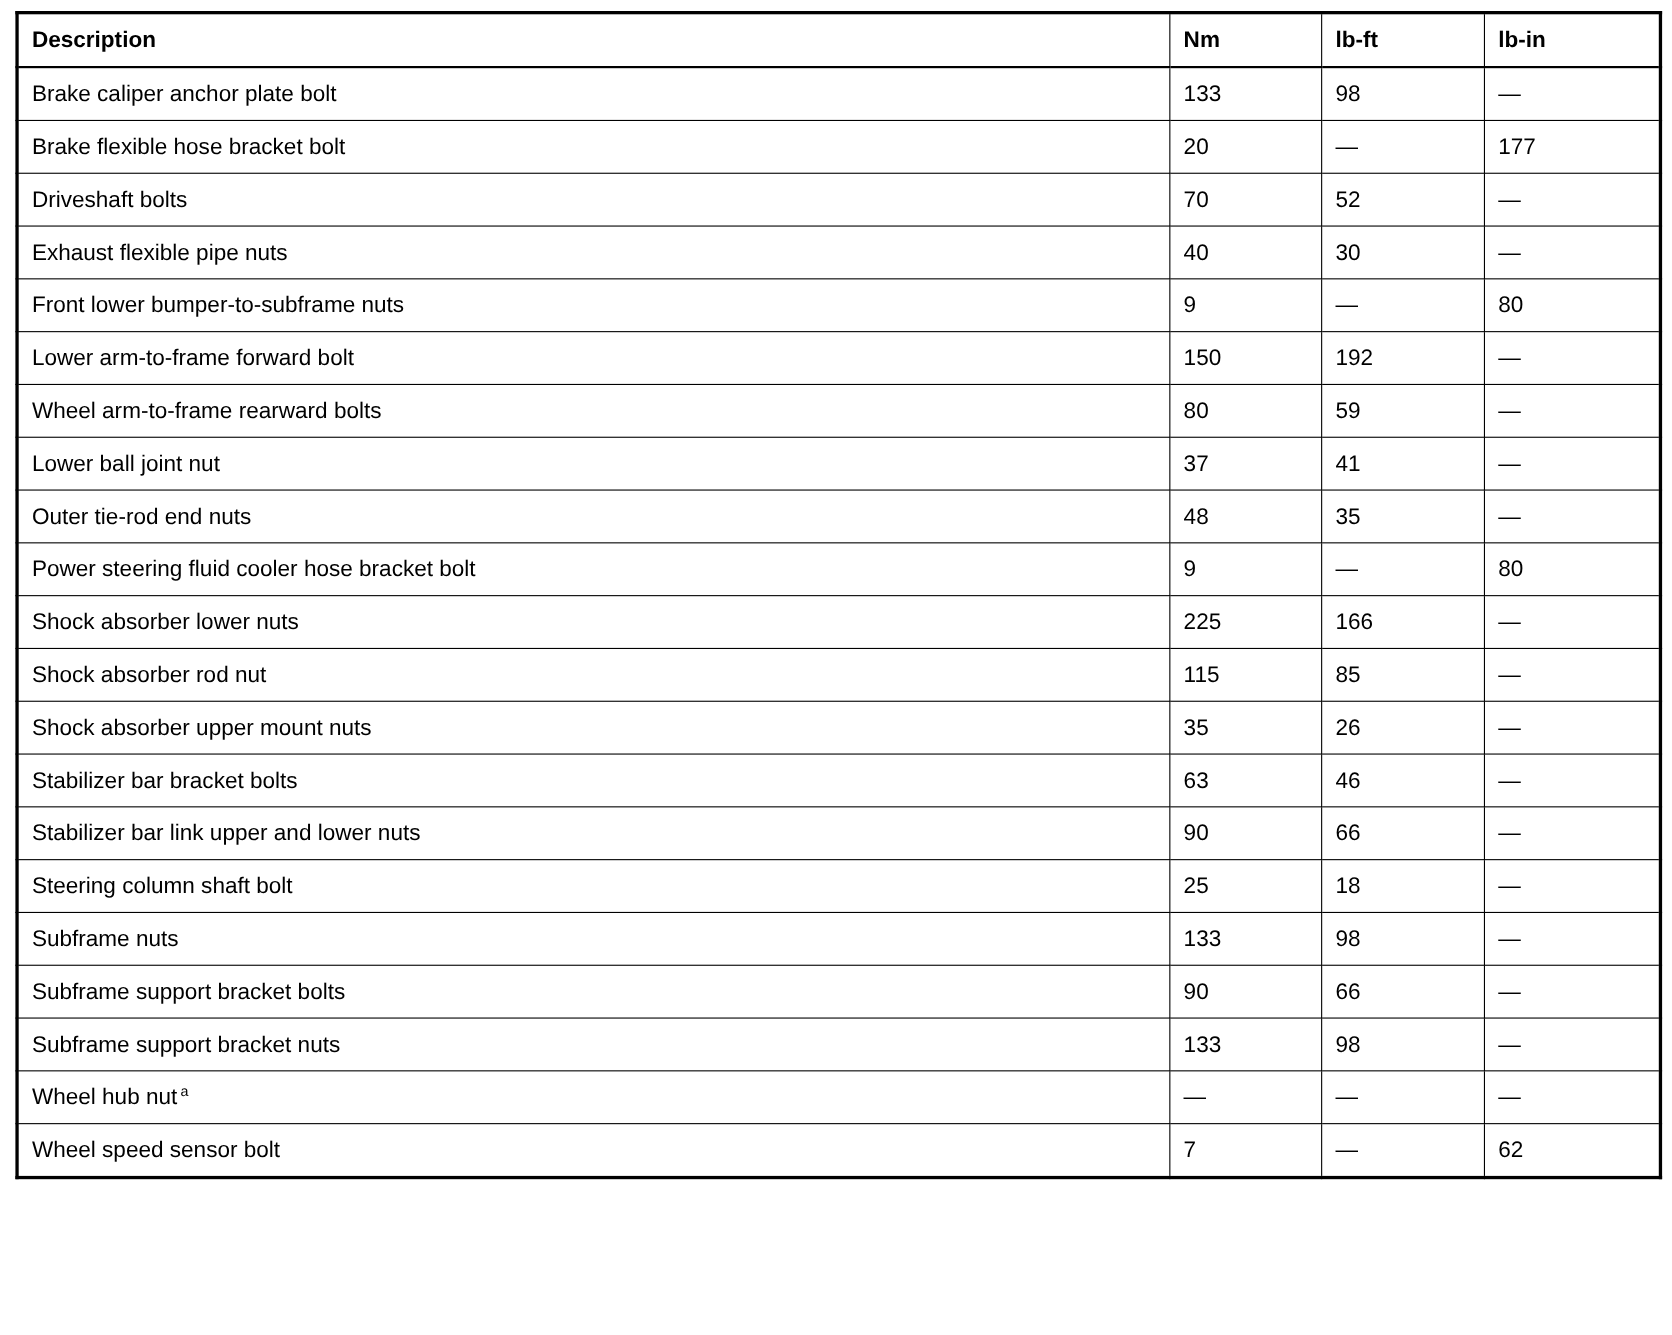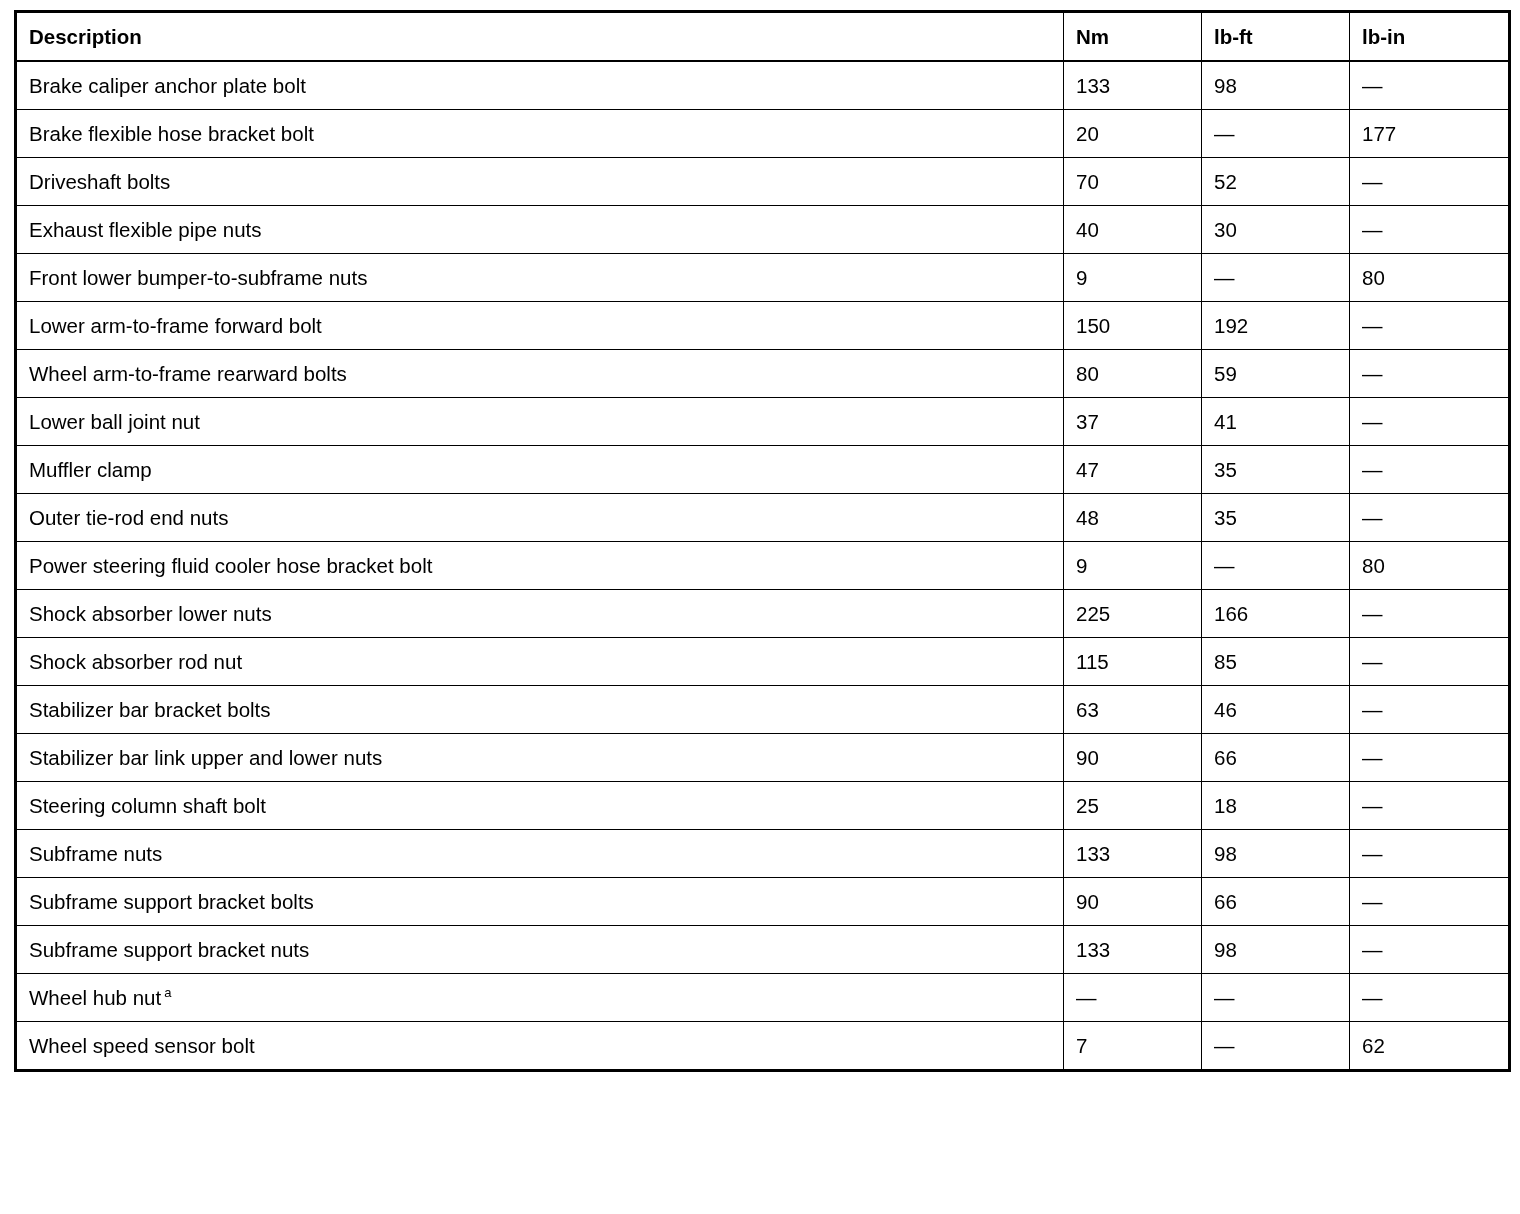--- a/index.html
+++ b/index.html
@@ -128,26 +128,20 @@
           <td class="">59</td>
           <td class="dash">—</td>
         </tr>
         <tr>
           <td><span>Lower ball joint nut</span></td>
           <td class="">37</td>
           <td class="">41</td>
           <td class="dash">—</td>
         </tr>
         <tr>
-          <td><span>Muffler clamp</span></td>
-          <td class="">47</td>
-          <td class="">35</td>
-          <td class="dash">—</td>
-        </tr>
-        <tr>
           <td><span>Outer tie-rod end nuts</span></td>
           <td class="">48</td>
           <td class="">35</td>
           <td class="dash">—</td>
         </tr>
         <tr>
           <td><span>Power steering fluid cooler hose bracket bolt</span></td>
           <td class="">9</td>
           <td class="dash">—</td>
           <td class="">80</td>
@@ -155,20 +149,26 @@
         <tr>
           <td><span>Shock absorber lower nuts</span></td>
           <td class="">225</td>
           <td class="">166</td>
           <td class="dash">—</td>
         </tr>
         <tr>
           <td><span>Shock absorber rod nut</span></td>
           <td class="">115</td>
           <td class="">85</td>
+          <td class="dash">—</td>
+        </tr>
+        <tr>
+          <td><span>Shock absorber upper mount nuts</span></td>
+          <td class="">35</td>
+          <td class="">26</td>
           <td class="dash">—</td>
         </tr>
         <tr>
           <td><span>Stabilizer bar bracket bolts</span></td>
           <td class="">63</td>
           <td class="">46</td>
           <td class="dash">—</td>
         </tr>
         <tr>
           <td><span>Stabilizer bar link upper and lower nuts</span></td>

